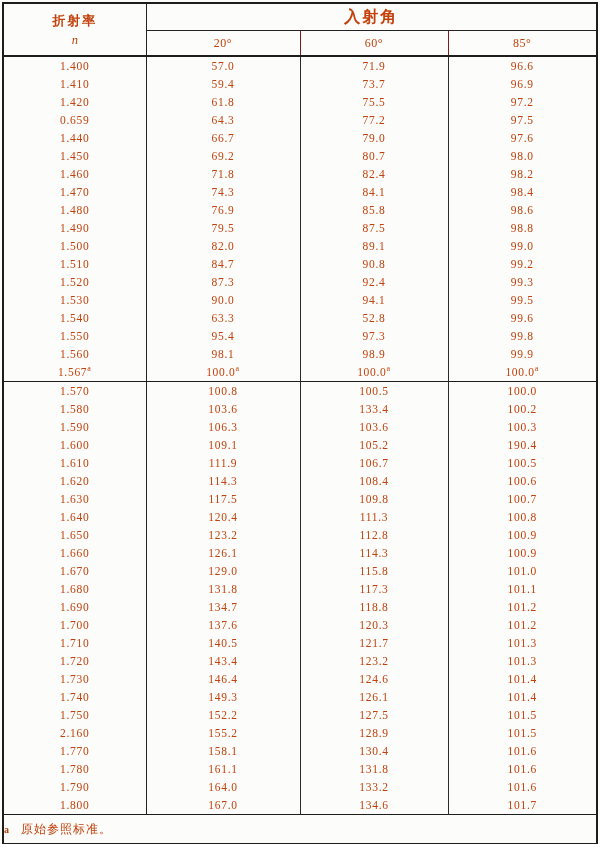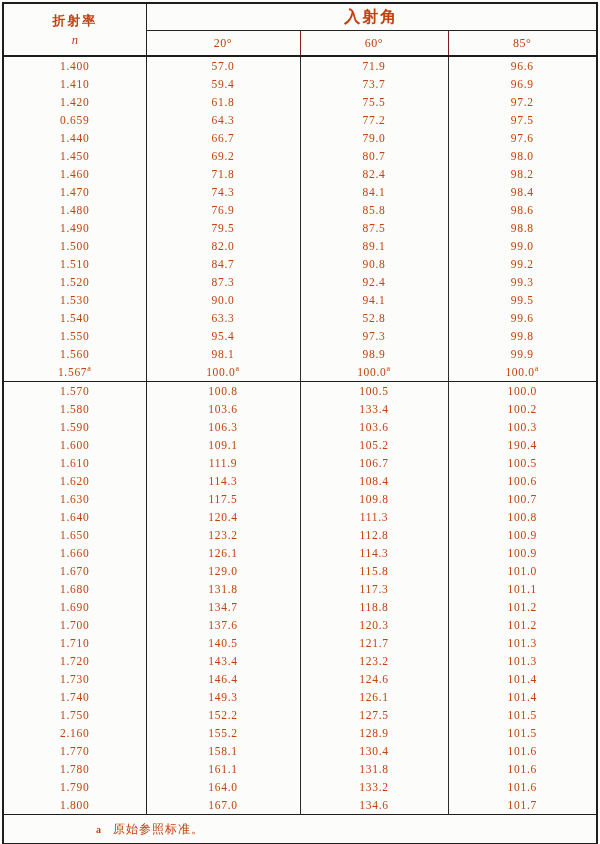--- a/index.html
+++ b/index.html
@@ -82,21 +82,20 @@
     font-size: 8px;
     line-height: 0;
     vertical-align: super;
   }
 
   
   tfoot td {
     border-top: 1.5px solid #1d1d1b;
     height: 28px;
     text-align: left;
-    padding-left: 92px;
     font-size: 12px;
   }
   tfoot .fn-marker {
     font-size: 10px;
     font-weight: bold;
     margin-right: 12px;
   }
   tfoot .fn-text {
     letter-spacing: 1px;
   }

